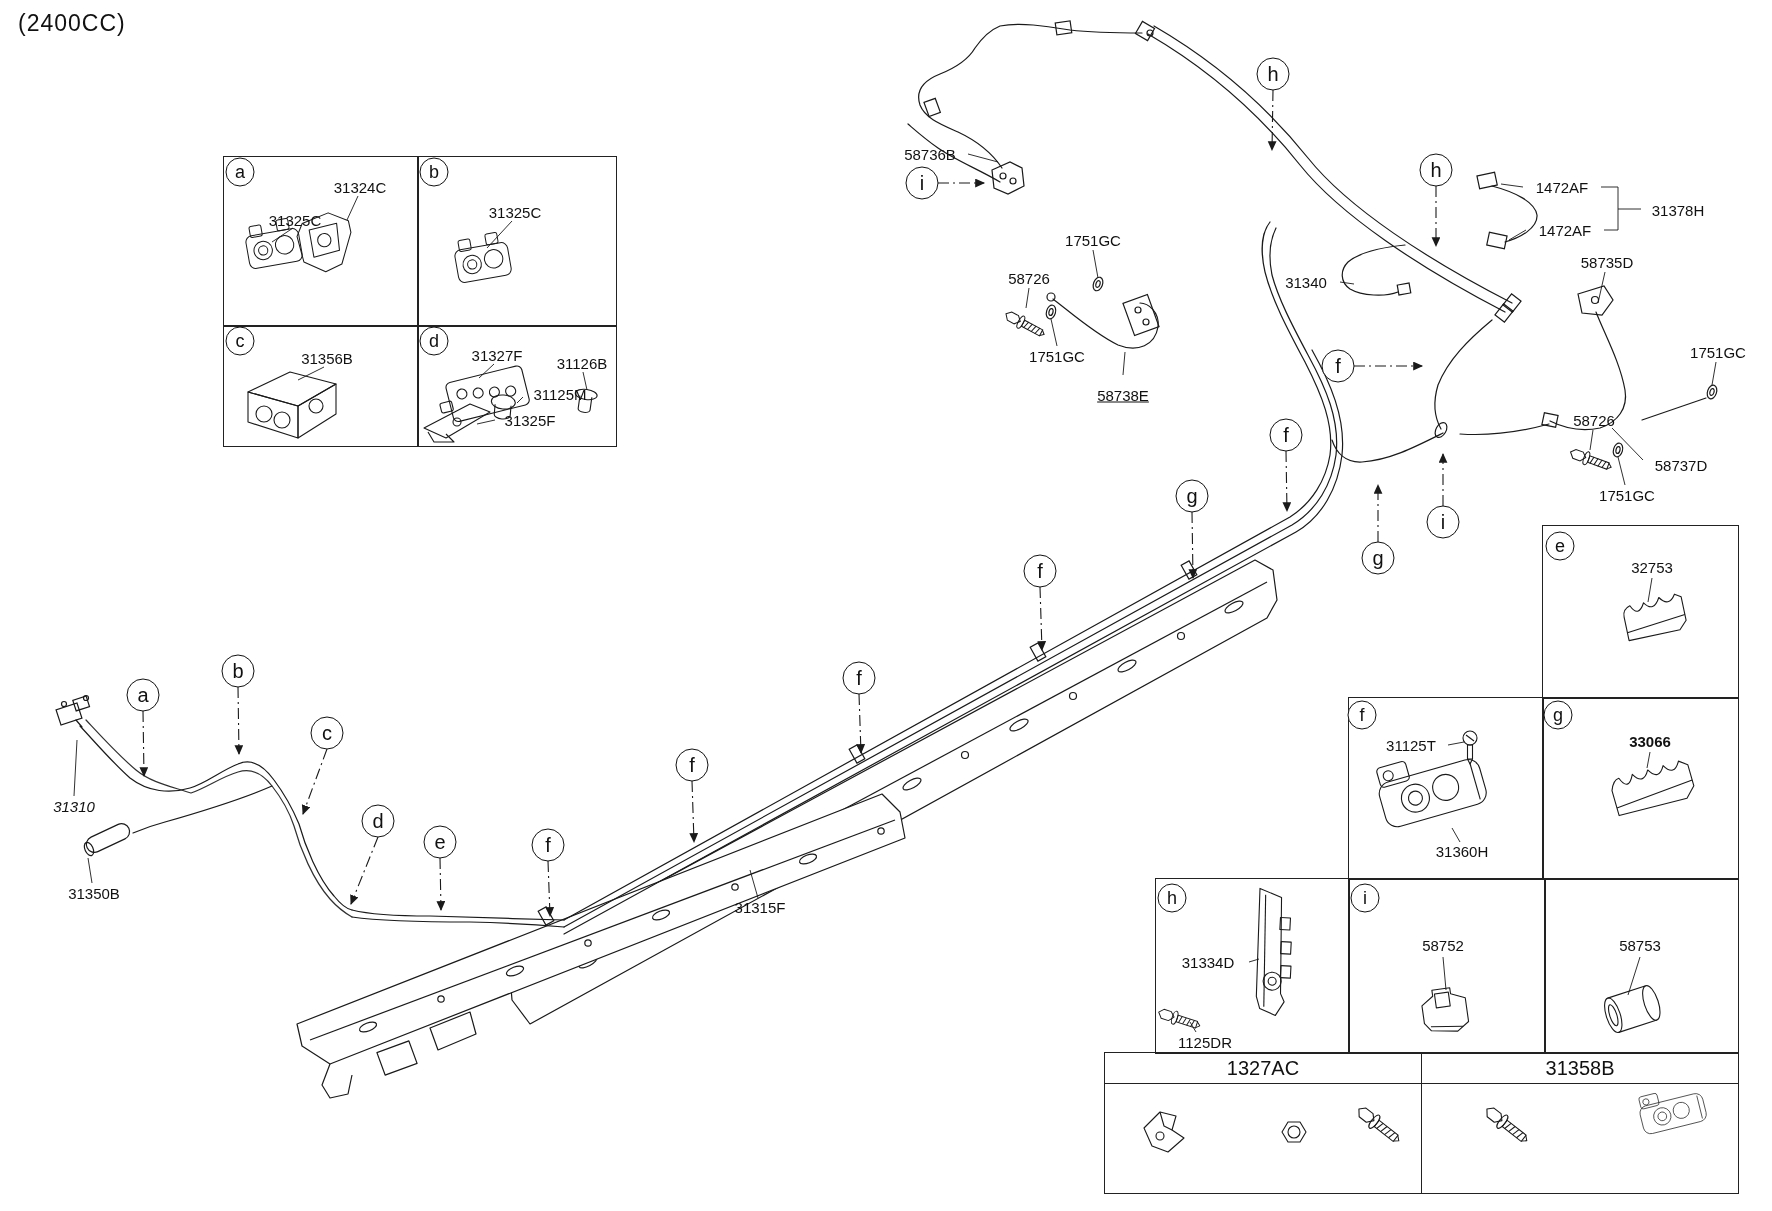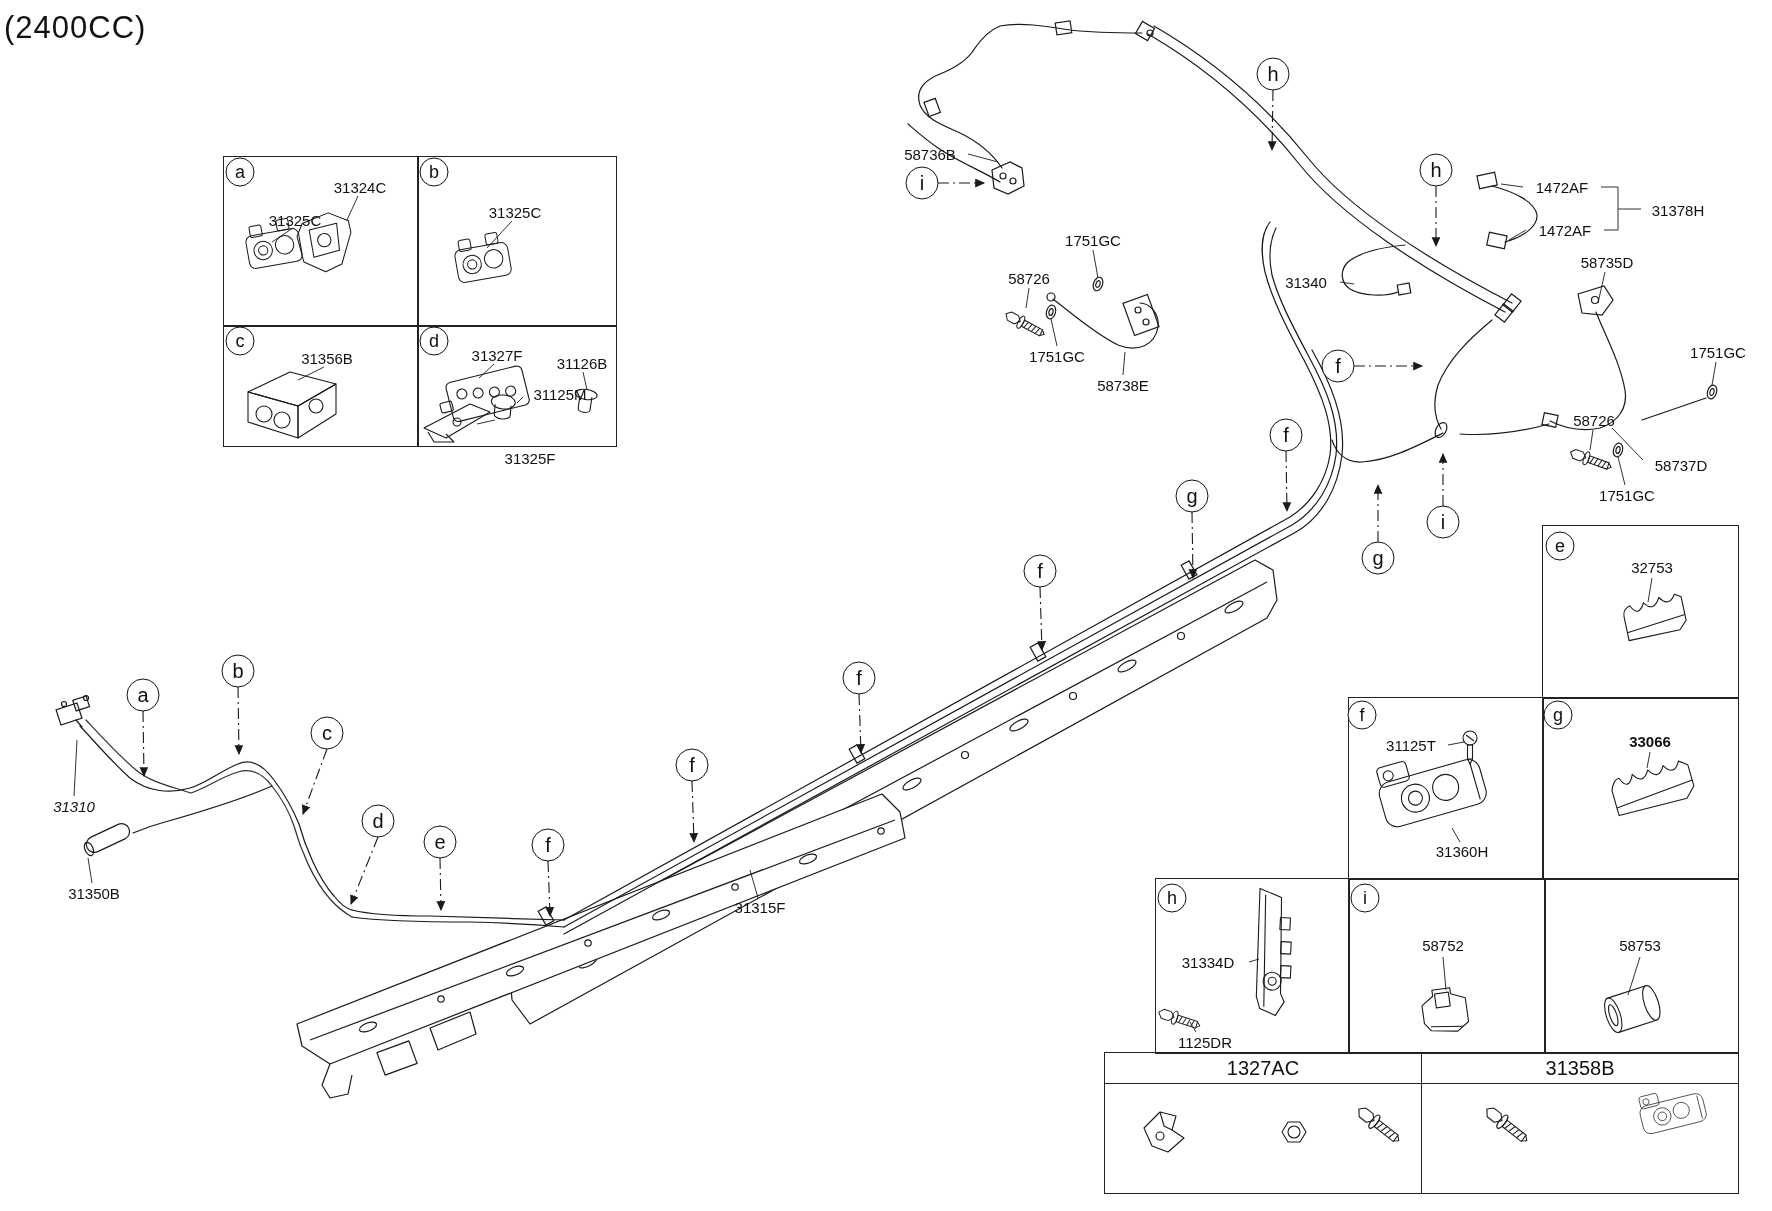--- a/index.html
+++ b/index.html
@@ -1,19 +1,19 @@
 <!DOCTYPE html>
 <html><head>
 <meta charset="utf-8">
 <style>
   html,body{margin:0;padding:0;background:#fff}
   .canvas{position:relative;width:1772px;height:1211px;background:#fff;
           font-family:"Liberation Sans",sans-serif;overflow:hidden;color:#111}
   .art{position:absolute;left:0;top:0}
-  .title{position:absolute;left:4px;top:10px;font-size:31px;letter-spacing:1px;white-space:nowrap}
+  .title{position:absolute;left:18px;top:10px;font-size:23px;letter-spacing:1px;white-space:nowrap}
   .refbox{position:absolute;border:1.4px solid #222}
   .label{position:absolute;transform:translate(-50%,-50%);font-size:15px;white-space:nowrap}
   .callout{position:absolute;width:31px;height:31px;border:1.5px solid #111;border-radius:50%;
            background:#fff;display:flex;align-items:center;justify-content:center;
            font-size:20px;transform:translate(-50%,-50%)}
   .boxletter{position:absolute;width:27px;height:27px;border:1.5px solid #111;border-radius:50%;
            background:#fff;display:flex;align-items:center;justify-content:center;
            font-size:18px;transform:translate(-50%,-50%)}
   .ptable{position:absolute;left:1104px;top:1052px;width:633px;height:140px;
           border:1.4px solid #222;display:flex}
@@ -395,26 +395,26 @@
   </div>
 
   <div id="labels">
       <div class="label" style="left: 295px; top: 220px;">31325C</div>
       <div class="label" style="left: 360px; top: 187px;">31324C</div>
       <div class="label" style="left: 515px; top: 212px;">31325C</div>
       <div class="label" style="left: 327px; top: 358px;">31356B</div>
       <div class="label" style="left: 497px; top: 355px;">31327F</div>
       <div class="label" style="left: 582px; top: 363px;">31126B</div>
       <div class="label" style="left: 560px; top: 394px;">31125M</div>
-      <div class="label" style="left: 530px; top: 420px; margin-top: 38px;">31325F</div>
+      <div class="label" style="left: 530px; top: 420px;">31325F</div>
       <div class="label" style="left: 930px; top: 154px;">58736B</div>
       <div class="label" style="left: 1093px; top: 240px;">1751GC</div>
       <div class="label" style="left: 1029px; top: 278px;">58726</div>
       <div class="label" style="left: 1057px; top: 356px;">1751GC</div>
-      <div class="label" style="left: 1123px; top: 385px;">58738E</div>
+      <div class="label" style="left: 1123px; top: 395px; text-decoration: underline;">58738E</div>
       <div class="label" style="left: 1306px; top: 282px;">31340</div>
       <div class="label" style="left: 1562px; top: 187px;">1472AF</div>
       <div class="label" style="left: 1678px; top: 210px;">31378H</div>
       <div class="label" style="left: 1565px; top: 230px;">1472AF</div>
       <div class="label" style="left: 1607px; top: 262px;">58735D</div>
       <div class="label" style="left: 1718px; top: 352px;">1751GC</div>
       <div class="label" style="left: 1594px; top: 420px;">58726</div>
       <div class="label" style="left: 1681px; top: 465px;">58737D</div>
       <div class="label" style="left: 1627px; top: 495px;">1751GC</div>
       <div class="label" style="left: 74px; top: 806px; font-style: italic;">31310</div>

